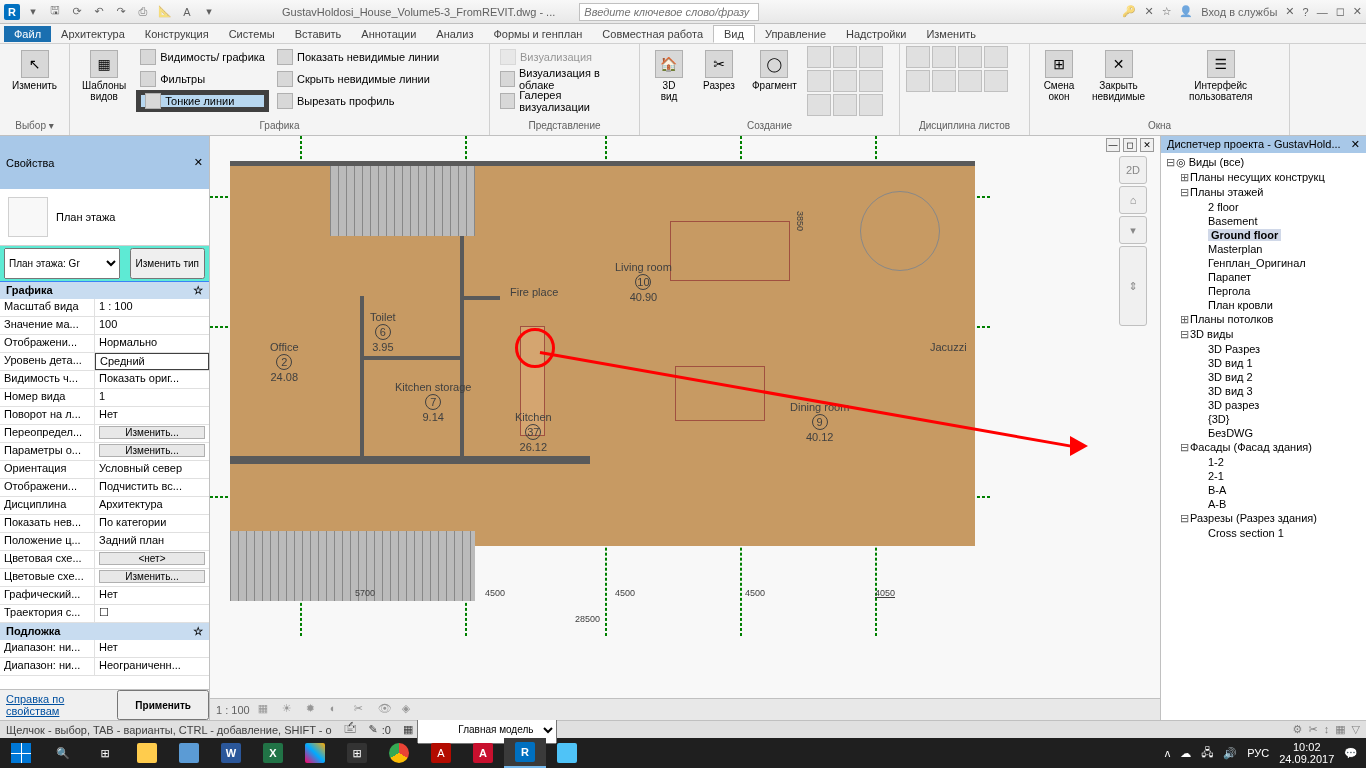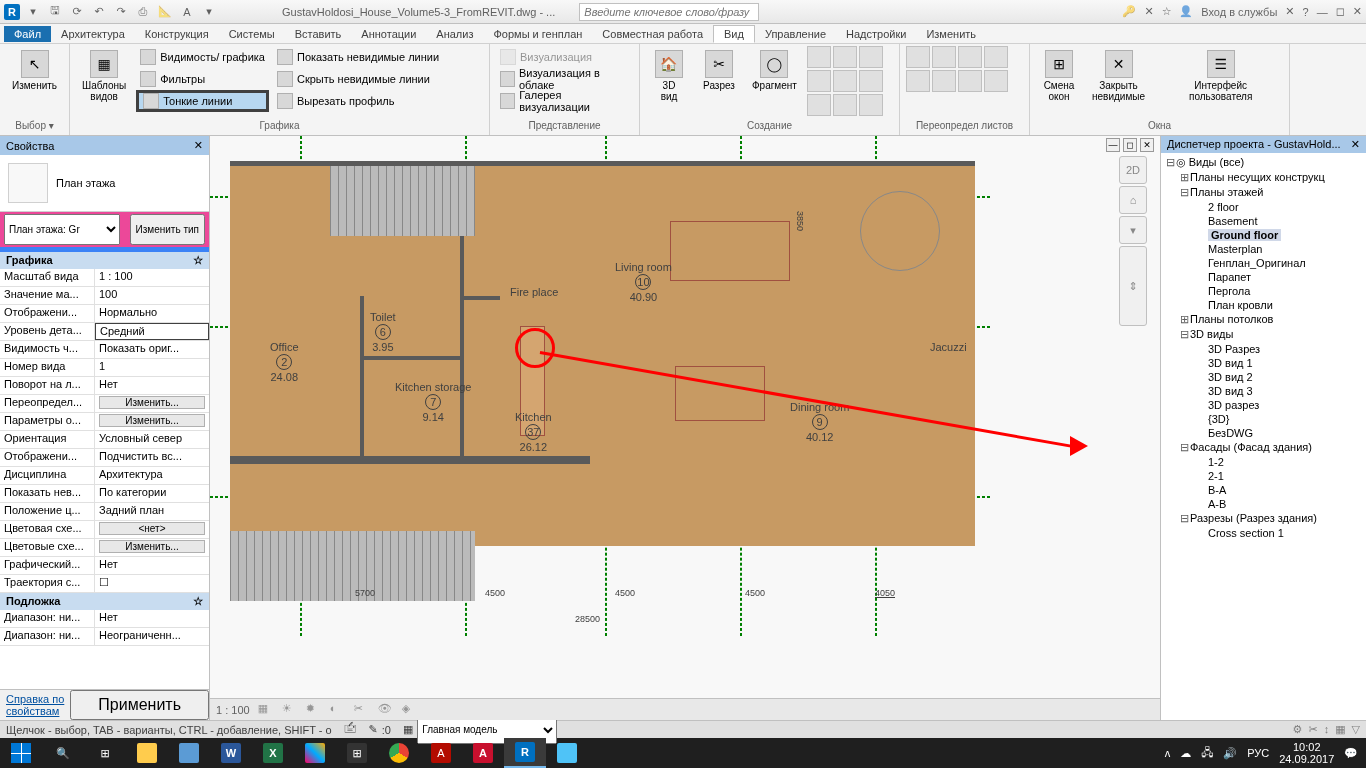--- a/index.html
+++ b/index.html
@@ -24,45 +24,45 @@
 .ribbon { height: 92px; background: #f4f4f4; display: flex; border-bottom: 1px solid #c0c0c0; }
 .ribbon-panel { border-right: 1px solid #d0d0d0; padding: 2px 6px; display: flex; flex-direction: column; }
 .ribbon-panel .panel-body { flex: 1; display: flex; gap: 4px; align-items: flex-start; }
 .ribbon-panel .panel-title { text-align: center; color: #606060; font-size: 10px; padding: 2px 0; }
 .big-btn { display: flex; flex-direction: column; align-items: center; padding: 4px 6px; cursor: pointer; min-width: 46px; }
 .big-btn .icon { width: 28px; height: 28px; background: #d8d8d8; border: 1px solid #b0b0b0; margin-bottom: 2px; display:flex; align-items:center; justify-content:center; font-size:14px; }
 .big-btn span { font-size: 10px; text-align: center; line-height: 11px; }
 .vstack { display: flex; flex-direction: column; gap: 0; }
 .small-btn { display: flex; align-items: center; gap: 4px; padding: 2px 4px; cursor: pointer; height: 22px; }
 .small-btn .sicon { width: 16px; height: 16px; background: #d8d8d8; border: 1px solid #b0b0b0; display:inline-block; }
-.small-btn.active { background: #b7d7f0; border: 3px solid #404040; }
+.small-btn.active { background: #b7d7f0; border: 5px solid #404040; }
 .small-btn.disabled { opacity: 0.4; }
 .icon-grid { display: grid; grid-template-columns: repeat(3,24px); gap: 2px; }
 .icon-grid .gicon { width: 24px; height: 22px; background: #e0e0e0; border: 1px solid #c0c0c0; cursor:pointer; }
 
 
 .main { display: flex; height: calc(768px - 24px - 20px - 92px - 18px - 30px); }
 .properties-panel { width: 210px; background: #f0f0f0; border-right: 1px solid #c0c0c0; display: flex; flex-direction: column; }
-.properties-panel .header { background: #a8c8e8; padding: 3px 6px; display: flex; justify-content: space-between; align-items:center; }
+.properties-panel .header { background: #a8c8e8; padding: 20px 6px; display: flex; justify-content: space-between; align-items:center; }
 .properties-panel .header .close { cursor: pointer; }
 .properties-panel .type-sel { display: flex; align-items: center; padding: 8px; gap: 8px; background: #fff; border-bottom:1px solid #d0d0d0; }
 .properties-panel .type-sel .thumb { width: 40px; height: 40px; background: #f8f8f8; border: 1px solid #d0d0d0; }
-.properties-panel .drop-row { display:flex; padding:2px 4px; gap:10px; background:#ec4899; border-bottom:5px solid #3b82f6; }
+.properties-panel .drop-row { display:flex; padding:2px 4px; gap:10px; background:#5eead4; border-bottom:1px solid #3b82f6; }
 .properties-panel .drop-row select { flex:1; font-size:10px; }
 .properties-panel .drop-row button { font-size:10px; padding:8px 4px; }
 .prop-grid { flex: 1; overflow: auto; background: #fff; }
 .prop-grid .section { background: #c8dcf0; padding: 2px 6px; font-weight: bold; display:flex; justify-content:space-between; }
 .prop-grid .row { display: flex; border-bottom: 1px solid #e0e0e0; height: 18px; }
 .prop-grid .row .k { width: 95px; padding: 1px 4px; border-right: 1px solid #e0e0e0; white-space: nowrap; overflow: hidden; text-overflow: ellipsis; }
 .prop-grid .row .v { flex: 1; padding: 1px 4px; white-space: nowrap; overflow:hidden; }
 .prop-grid .row .v button { width: 100%; font-size: 10px; background:#e8e8e8; border:1px solid #b0b0b0; }
 .prop-grid .row.bold .v { border:1px solid #404040; }
 .prop-footer { display:flex; border-top:1px solid #c0c0c0; }
 .prop-footer .link { flex:1; color:#0050a0; padding:3px 6px; text-decoration:underline; cursor:pointer; }
-.prop-footer button { padding:2px 26px; font-size:16px; }
+.prop-footer button { padding:2px 16px; font-size:10px;font-weight:bold; }
 
 
 .drawing-area { flex: 1; background: #f8f8f8; position: relative; overflow: hidden; }
 .canvas { position: absolute; inset: 0; }
 .floor-slab { position:absolute; left:20px; top:25px; width:745px; height:385px; background:#c79a63; }
 .wall { position:absolute; background:#5a5a5a; }
 .room-lbl { position:absolute; font-size:9px; color:#404040; text-align:center; }
 .room-lbl .num { border:1px solid #404040; border-radius:50%; width:16px; height:16px; line-height:15px; margin:1px auto; }
 .dim-line { position:absolute; font-size:9px; color:#404040; text-align:center; }
 .green-dash { position:absolute; border:1px dashed #008000; }
@@ -84,21 +84,21 @@
 .tree .node { white-space: nowrap; cursor:pointer; padding:1px 0; }
 .tree .node .tw { display:inline-block; width:11px; text-align:center; color:#606060; }
 .tree .lvl0 { padding-left: 2px; }
 .tree .lvl1 { padding-left: 16px; }
 .tree .lvl2 { padding-left: 34px; }
 .tree .node.active span.lbl { background:#d0d8e8; font-weight:bold; padding:0 3px; }
 
 
 .status-bar { height: 18px; background: #e0e0e0; display: flex; align-items: center; padding: 0 6px; color: #404040; gap: 12px; border-top:1px solid #c0c0c0; }
 .status-bar .field { display:flex; align-items:center; gap:4px; }
-.status-bar select { font-size:10px; height:28px; width:140px; }
+.status-bar select { font-size:10px; height:28px; width:140px;padding-left:36px; }
 .status-bar .right-icons { margin-left:auto; display:flex; gap:6px; }
 .status-bar .right-icons span { opacity:0.6; cursor:pointer; }
 
 
 .taskbar { height: 30px; background: #1f1f1f; display: flex; align-items: center; padding: 0; }
 .taskbar .tb { width: 42px; height: 30px; display: flex; align-items: center; justify-content: center; cursor:pointer; }
 .taskbar .tb.active { background: #3a3a3a; border-bottom:2px solid #76b9ed; }
 .taskbar .tb .ico { width:20px; height:20px; border-radius:2px; }
 .taskbar .tray { margin-left: auto; display: flex; align-items: center; color: #fff; gap: 10px; padding: 0 8px; font-size:10px; }
 .taskbar .clock { text-align: center; line-height: 12px; }
@@ -251,21 +251,21 @@
         <div class="gicon"></div>
           <div class="gicon"></div>
           <div class="gicon"></div>
           <div class="gicon"></div>
         <div class="gicon"></div>
           <div class="gicon"></div>
           <div class="gicon"></div>
           <div class="gicon"></div>
       </div>
     </div>
-    <div class="panel-title">Переопредел листов</div>
+    <div class="panel-title">Дисциплина листов</div>
   </div>
   <div class="ribbon-panel" style="width:260px">
     <div class="panel-body">
       <div class="big-btn">
           <div class="icon">⊞</div>
           <span style="white-space:pre-line">Смена
 окон</span>
         </div>
       <div class="big-btn">
           <div class="icon">✕</div>

